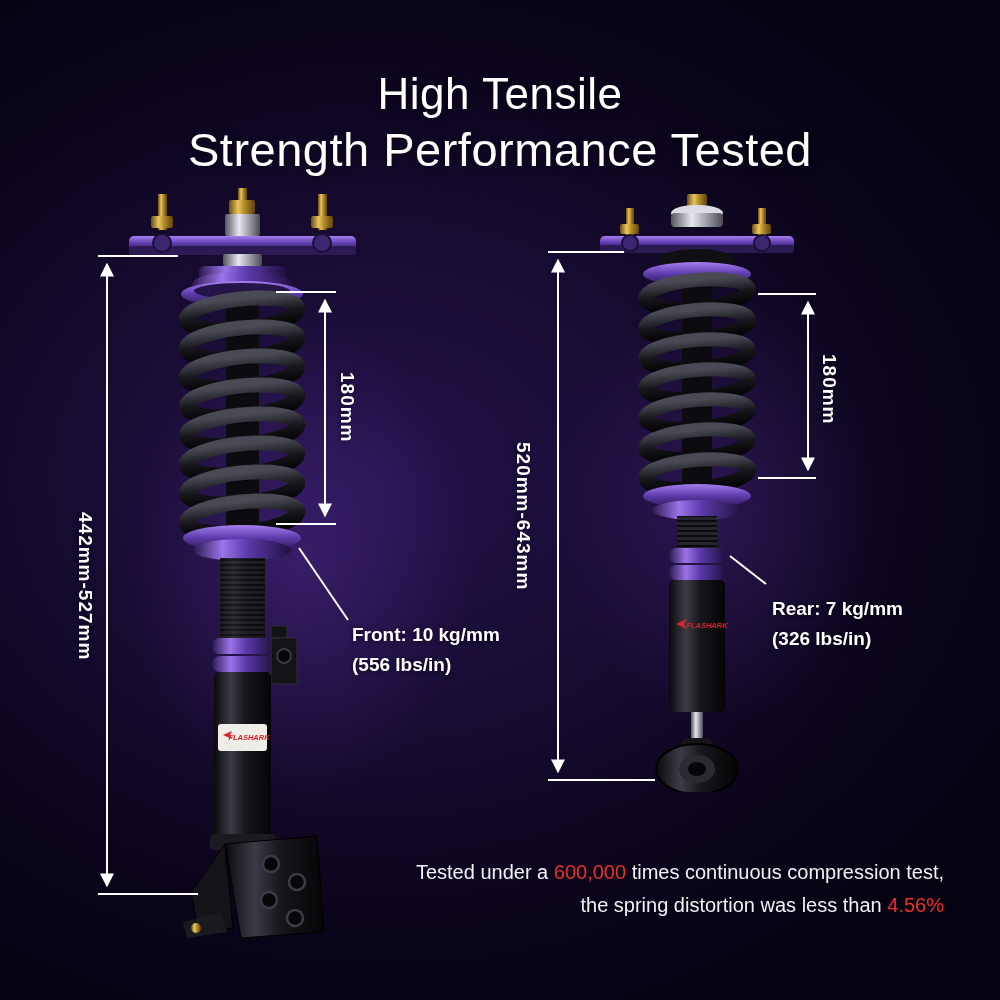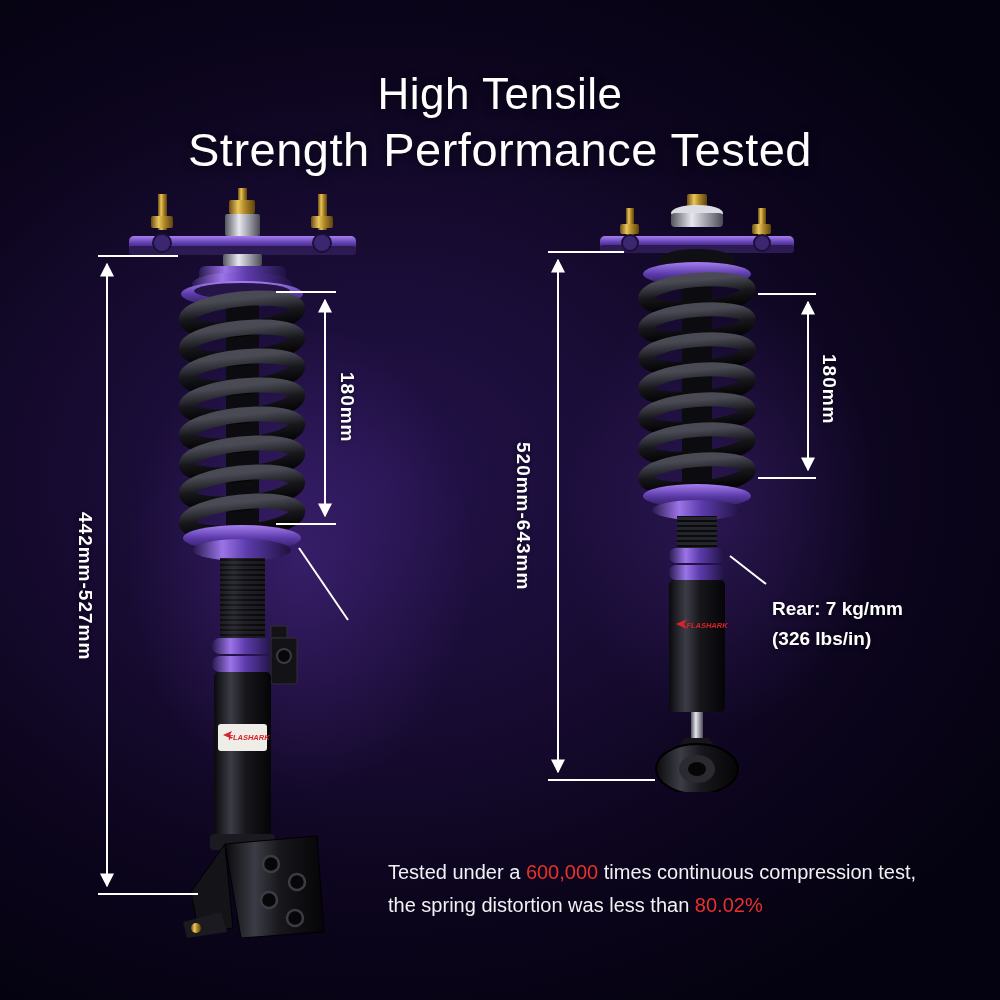--- a/index.html
+++ b/index.html
@@ -21,21 +21,21 @@
   .coil-wrap{position:absolute;font-style:italic;}
   .coil-wrap.front{left:125px;top:186px;width:235px;height:752px;}
   .coil-wrap.rear{left:588px;top:192px;width:215px;height:600px;}
   .coil-wrap svg{display:block;width:100%;height:100%;}
   .overlay{position:absolute;left:0;top:0;width:1000px;height:1000px;pointer-events:none;}
   .vlabel{position:absolute;writing-mode:vertical-rl;text-orientation:mixed;
     font-size:19px;font-weight:700;letter-spacing:1px;white-space:nowrap;
     text-shadow:0 1px 4px rgba(0,0,0,.6);}
   .rate{position:absolute;font-size:19px;font-weight:700;line-height:1.6;
     text-shadow:0 1px 4px rgba(0,0,0,.6);}
-  .footer{position:absolute;left:388px;top:856px;width:556px;margin:0;text-align:left;
+  .footer{position:absolute;left:388px;top:856px;width:556px;margin:0;text-align:right;
     font-size:20px;font-weight:400;line-height:1.65;color:#f1f1f4;}
   .footer .red{color:#e8312d;}
 </style>
 </head>
 <body>
 
 <div class="canvas">
 
   <svg width="0" height="0" style="position:absolute" aria-hidden="true">
     <defs>
@@ -236,23 +236,27 @@
       <line x1="808" y1="302" x2="808" y2="470" marker-start="url(#ah)" marker-end="url(#ah)"></line>
       <line x1="730" y1="556" x2="766" y2="584"></line>
     </g>
   </svg>
 
   <div class="vlabel" style="left:74px;top:512px;">442mm-527mm</div>
   <div class="vlabel" style="left:336px;top:372px;">180mm</div>
   <div class="vlabel" style="left:512px;top:442px;">520mm-643mm</div>
   <div class="vlabel" style="left:818px;top:354px;">180mm</div>
 
+  <div class="rate" style="left:352px;top:620px;">
+    <div>Front: 10 kg/mm</div>
+    <div>(556 lbs/in)</div>
+  </div>
   <div class="rate" style="left:772px;top:578px;margin-top:16px;">
     <div>Rear: 7 kg/mm</div>
     <div>(326 lbs/in)</div>
   </div>
 
   <p class="footer">
     <span>Tested under a </span><span class="red">600,000</span><span> times continuous compression test,</span><br>
-    <span>the spring distortion was less than </span><span class="red">80.02%</span>
+    <span>the spring distortion was less than </span><span class="red">4.56%</span>
   </p>
 
 </div>
 
 </body></html>

